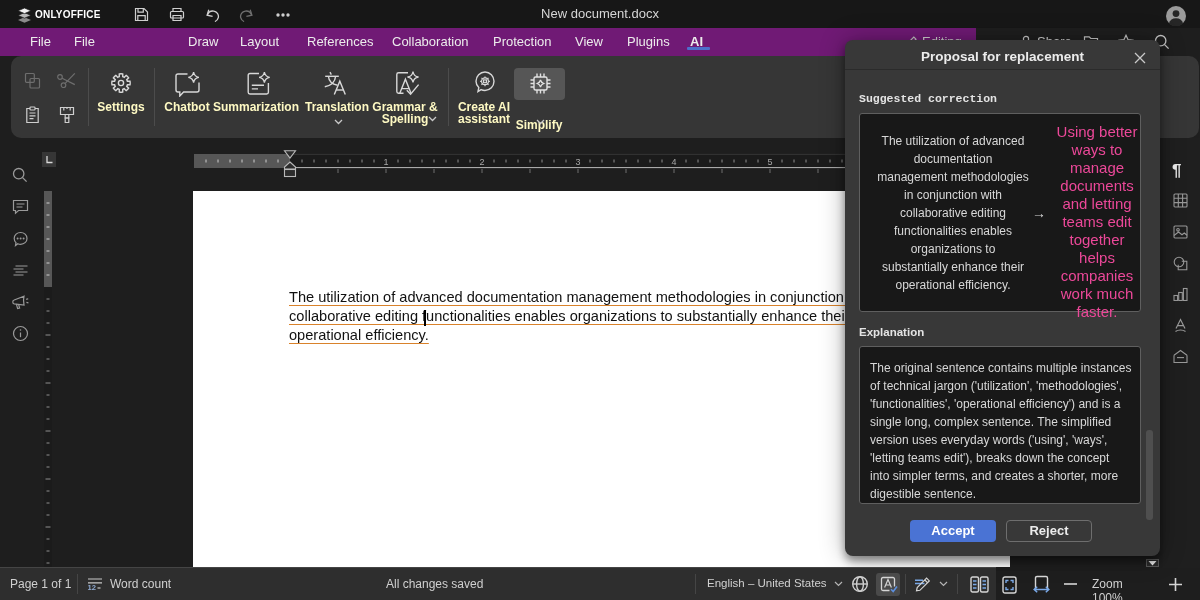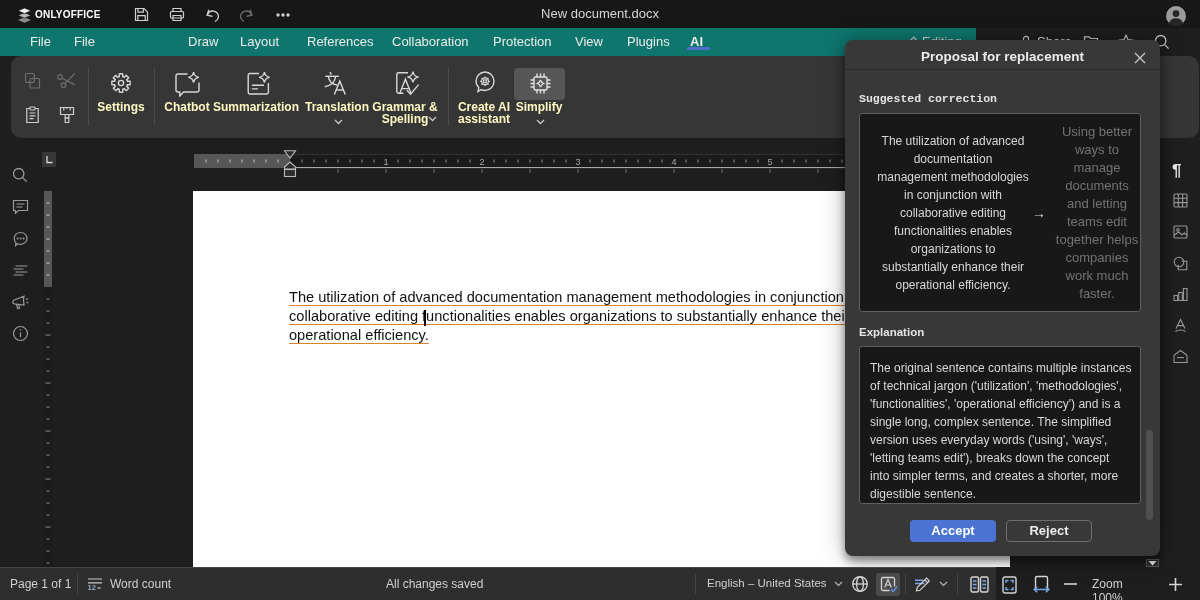--- a/index.html
+++ b/index.html
@@ -3,21 +3,21 @@
 <meta charset="utf-8">
 <style>
   * { margin:0; padding:0; box-sizing:border-box; }
   html,body { width:1200px; height:600px; overflow:hidden; }
   body { font-family:"Liberation Sans", sans-serif; background:#1e1e1e; position:relative; color:#e0e0e0; }
   .abs { position:absolute; }
   svg { display:block; }
 
   
   #header { position:absolute; left:0; top:0; width:1200px; height:28px; background:#171717; }
-  #menubar { position:absolute; left:0; top:28px; width:976px; height:28px; background:#0f766e; }
+  #menubar { position:absolute; left:0; top:28px; width:976px; height:28px; background:#701a75; }
   .menuitem { position:absolute; top:0; height:28px; line-height:27px; font-size:13px; color:#ececec; }
   #doctitle { position:absolute; left:0; top:0; width:1200px; text-align:center; font-size:13px; color:#d6d6d6; line-height:28px; }
 
   
   #toolbar { position:absolute; left:11px; top:56px; width:1188px; height:82px; background:#363636; border-radius:10px; }
   .tb-divider { position:absolute; top:12px; width:1px; height:58px; background:#4c4c4c; }
   .tb-label { position:absolute; font-size:12px; color:#fef9c3; text-align:center; line-height:12px; white-space:nowrap;font-weight:bold; }
 
   
   #page { position:absolute; left:193px; top:191px; width:817px; height:376px; background:#ffffff; }
@@ -231,21 +231,21 @@
   </div>
   <div class="tb-label" style="left:423px; top:45px; width:100px;">Create AI<br>assistant</div>
   <div class="abs" style="left:503px; top:12px; width:51px; height:32px; background:#565656; border-radius:4px;"></div>
   <div class="abs" id="tb-chip" style="left:518px; top:16px;">
     <svg width="23" height="23" viewBox="0 0 23 23" fill="none" stroke="#e2e2e2" stroke-width="1.4">
       <rect x="5" y="5" width="13" height="13" rx="1.5"></rect>
       <path d="M8 5 V1.5 M11.5 5 V1.5 M15 5 V1.5 M8 21.5 V18 M11.5 21.5 V18 M15 21.5 V18 M5 8 H1.5 M5 11.5 H1.5 M5 15 H1.5 M21.5 8 H18 M21.5 11.5 H18 M21.5 15 H18"></path>
       <path d="M11.5 8 C11.9 9.8 12.3 10.6 14.8 11.5 C12.3 12.4 11.9 13.2 11.5 15 C11.1 13.2 10.7 12.4 8.2 11.5 C10.7 10.6 11.1 9.8 11.5 8 Z" stroke-width="1.2"></path>
     </svg>
   </div>
-  <div class="tb-label" style="left:478px; top:45px; width:100px;">Simplify</div>
+  <div class="tb-label" style="left:478px; top:63px; width:100px;">Simplify</div>
   <div class="abs" id="tb-simp-ch" style="left:525px; top:63px;">
     <svg width="9" height="6" viewBox="0 0 9 6" fill="none" stroke="#c9c9c9" stroke-width="1.3">
         <path d="M1 1 L4.5 4.5 L8 1"></path>
       </svg>
   </div>
 </div>
 
 <div id="leftrail">
   <div class="abs" style="left:12px; top:167px;">
     <svg width="16" height="16" viewBox="0 0 16 16" fill="none" stroke="#9a9a9a" stroke-width="1.3">
@@ -398,21 +398,21 @@
   <div class="abs" style="left:0; top:9px; width:315px; text-align:center; font-size:13.5px; font-weight:bold; color:#ececec;">Proposal for replacement</div>
   <div class="abs" id="dlg-close" style="left:289px; top:12px;">
     <svg width="12" height="12" viewBox="0 0 12 12" fill="none" stroke="#c9c9c9" stroke-width="1.3">
       <path d="M1 1 L11 11 M11 1 L1 11"></path>
     </svg>
   </div>
   <div class="dlg-label" style="left:14px; top:52px;font-family:Liberation Mono, monospace;">Suggested correction</div>
   <div class="dlg-box" style="left:14px; top:73px; width:282px; height:199px;text-align:center;">
     <div class="abs" style="left:10px; top:18px; width:166px; font-size:12px; line-height:18px; color:#d8d8d8;">The utilization of advanced<br>documentation<br>management methodologies<br>in conjunction with<br>collaborative editing<br>functionalities enables<br>organizations to<br>substantially enhance their<br>operational efficiency.</div>
     <div class="abs" style="left:172px; top:91px; font-size:14px; color:#d8d8d8;">→</div>
-    <div class="abs" style="left:192px; top:9px; width:90px; font-size:13px; line-height:18px; color:#737373;">Using better<br>ways to<br>manage<br>documents<br>and letting<br>teams edit<br>together helps<br>companies<br>work much<br>faster.</div>
+    <div class="abs" style="left:192px; top:9px; width:90px; font-size:15px; line-height:18px; color:#ec4899;">Using better<br>ways to<br>manage<br>documents<br>and letting<br>teams edit<br>together helps<br>companies<br>work much<br>faster.</div>
   </div>
   <div class="dlg-label" style="left:14px; top:286px;">Explanation</div>
   <div class="dlg-box" style="left:14px; top:306px; width:282px; height:158px;">
     <div class="abs" style="left:10px; top:12px; width:270px; font-size:12px; line-height:18px; color:#d8d8d8; white-space:nowrap;">The original sentence contains multiple instances<br>of technical jargon ('utilization', 'methodologies',<br>'functionalities', 'operational efficiency') and is a<br>single long, complex sentence. The simplified<br>version uses everyday words ('using', 'ways',<br>'letting teams edit'), breaks down the concept<br>into simpler terms, and creates a shorter, more<br>digestible sentence.</div>
   </div>
   <div class="abs" style="left:65px; top:480px; width:86px; height:22px; background:#4a73d4; border-radius:4px; text-align:center; font-size:13px; font-weight:bold; color:#fff; line-height:22px;">Accept</div>
   <div class="abs" style="left:161px; top:480px; width:86px; height:22px; border:1px solid #6e6e6e; border-radius:4px; text-align:center; font-size:13px; font-weight:bold; color:#ececec; line-height:20px;">Reject</div>
   <div class="abs" style="left:301px; top:390px; width:7px; height:90px; background:#4f4f4f; border-radius:3px;"></div>
 </div>
 

